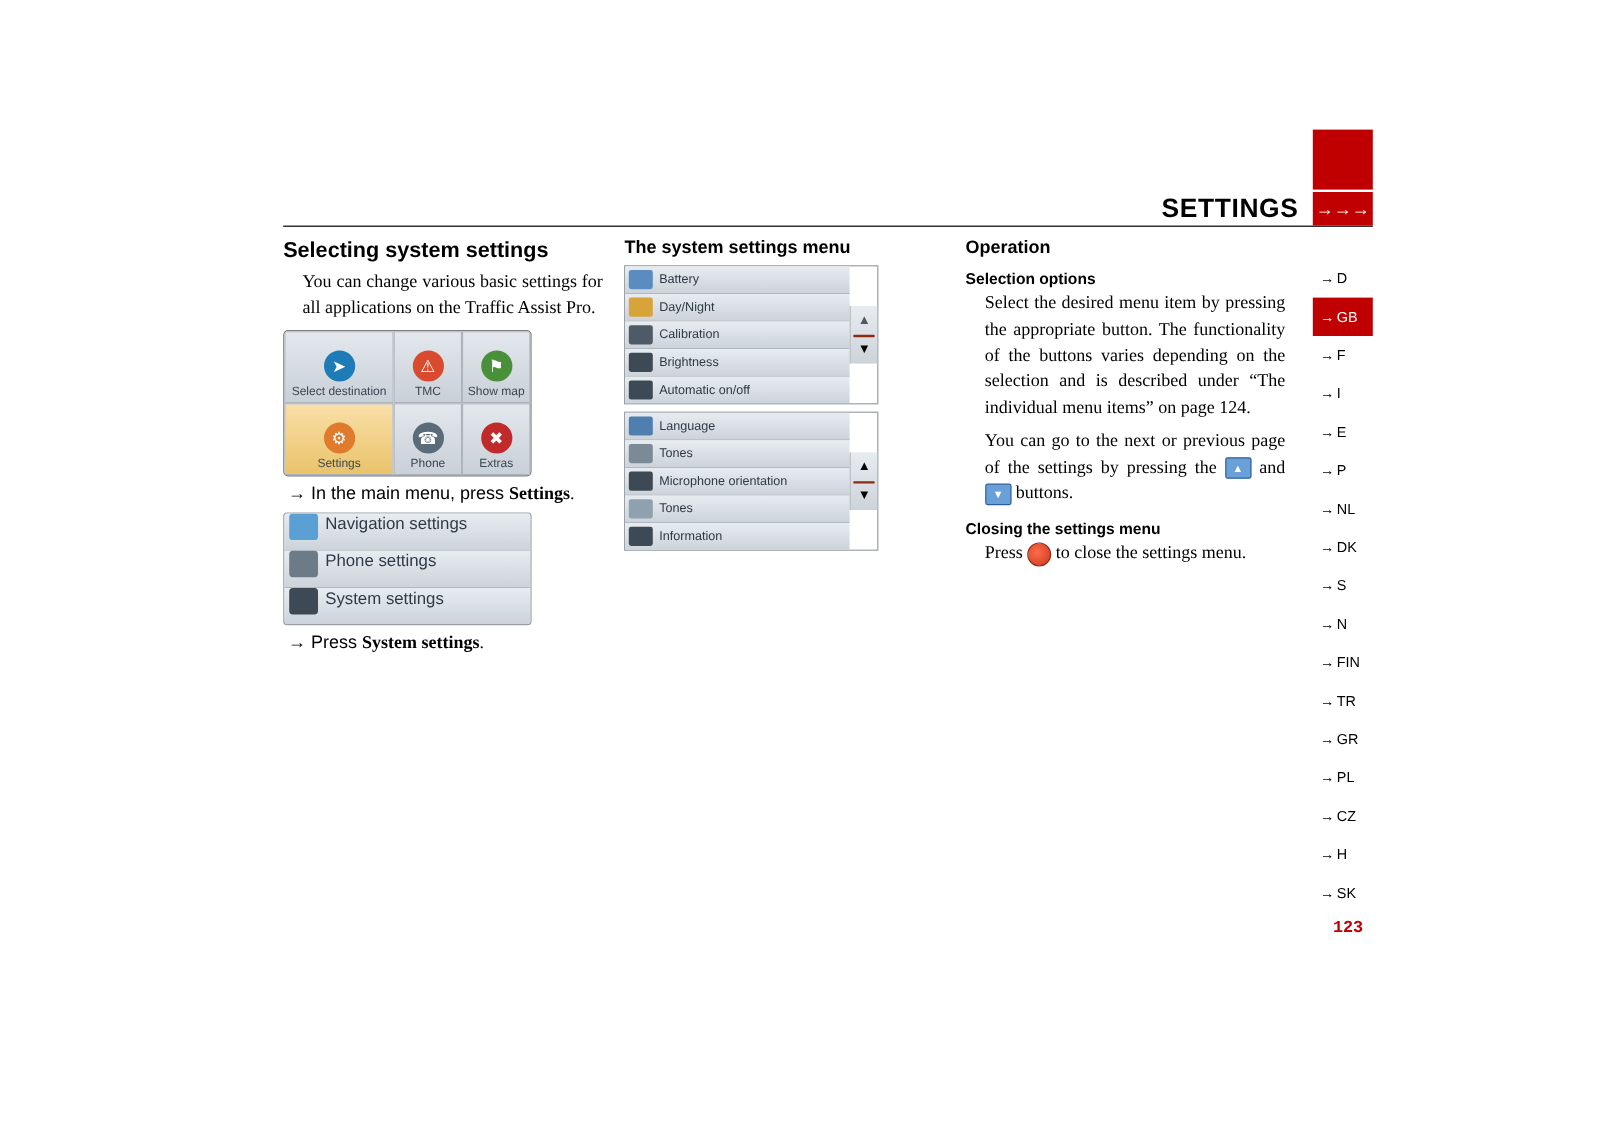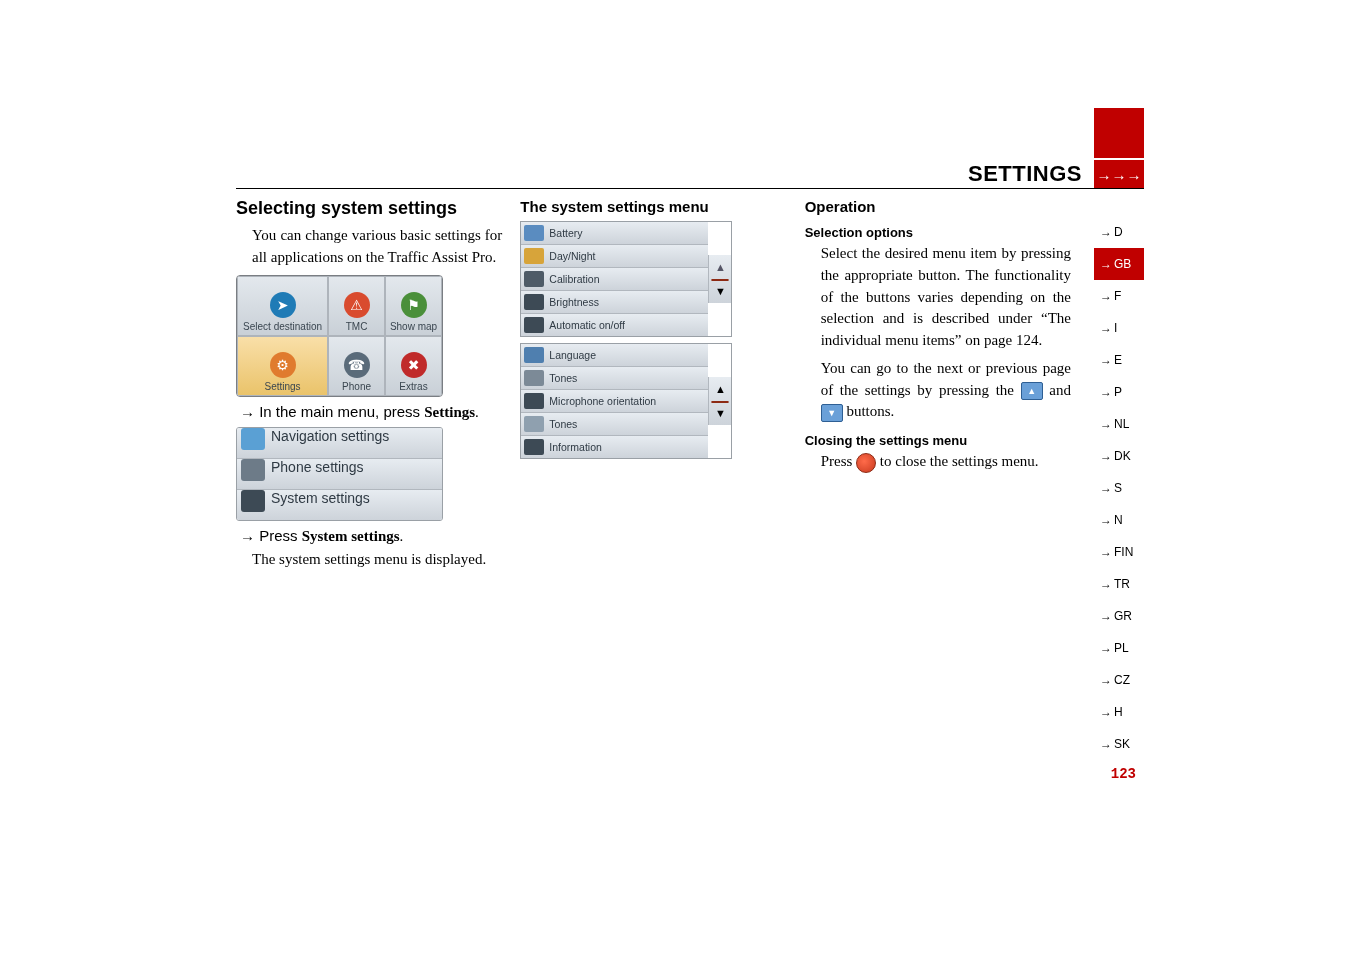--- a/index.html
+++ b/index.html
@@ -427,21 +427,20 @@
           </div>
           <div class="sl-row">
             <div class="sl-ico" style="background: rgb(61, 74, 85);"></div>
             <span>System settings</span>
           </div>
         </div>
 
       <p class="step">
         <span class="arrow">→ Press </span><span class="bold">System settings</span><span>.</span>
       </p>
-      <p class="body-text" style="text-align:left;">The system settings menu is displayed.</p>
     </div>
 
     <div class="col">
       <h3 class="col-subheading">The system settings menu</h3>
 
       <div class="sys-wrap">
         <div class="sys-items" id="sys-p1">
             <div class="sys-row">
               <div class="sys-ico" style="background: rgb(90, 140, 192);"></div>
               <span>Battery</span>

